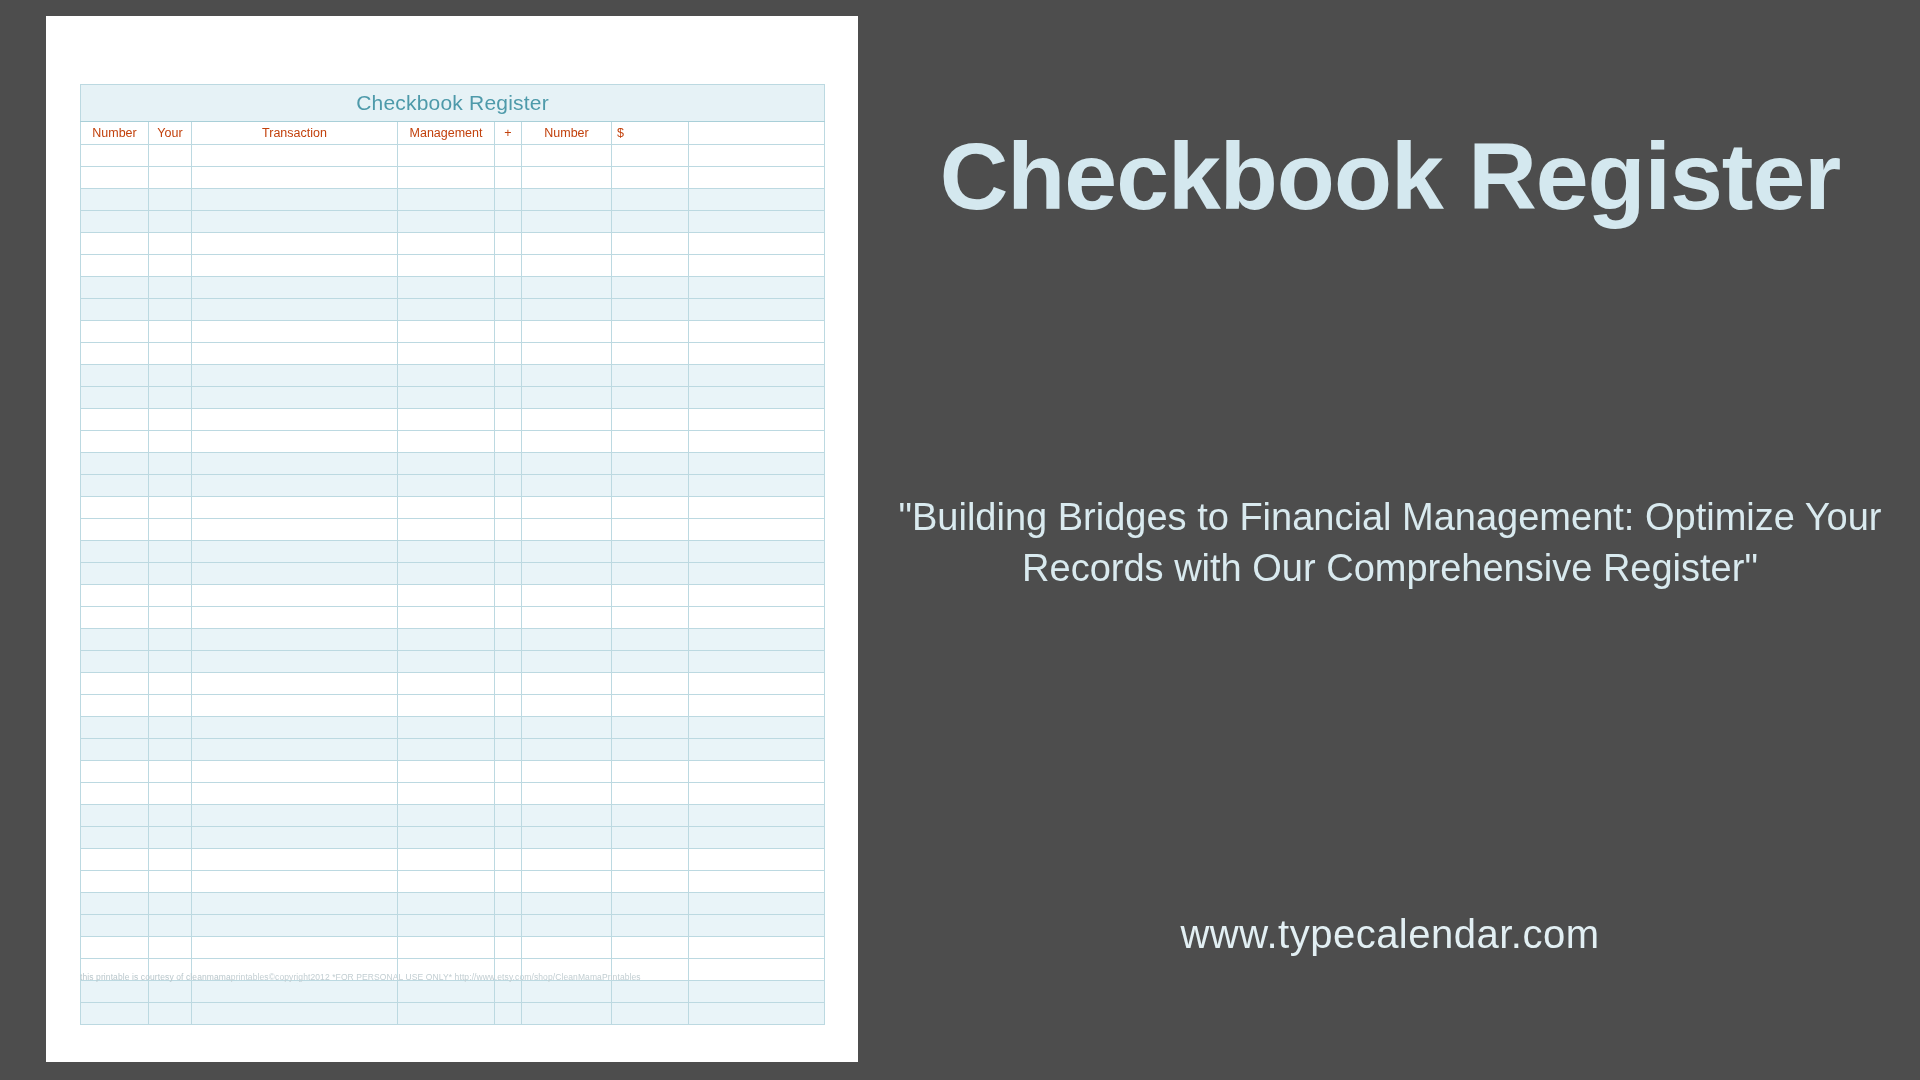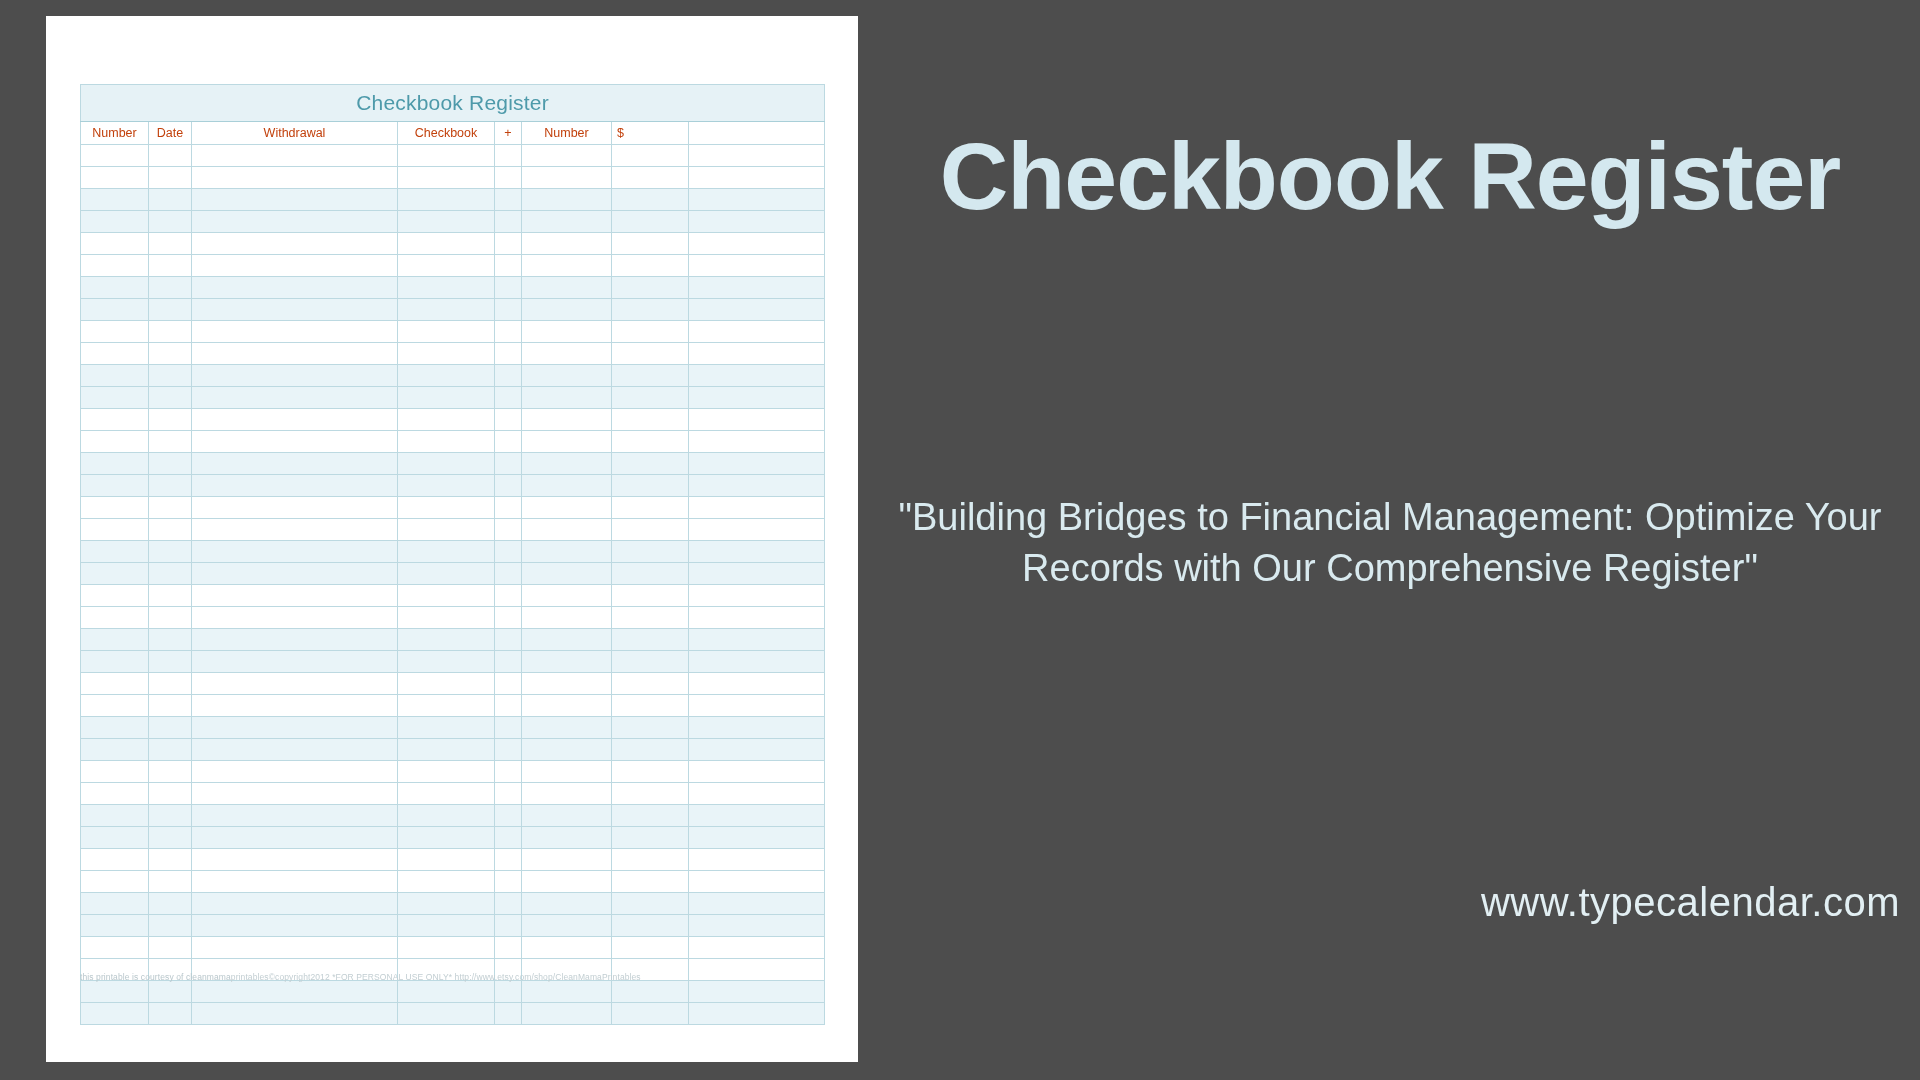--- a/index.html
+++ b/index.html
@@ -115,23 +115,23 @@
     width: 1000px;
     text-align: center;
     color: #d9eaef;
     font-size: 38px;
     line-height: 1.35;
     font-weight: normal;
   }
   .website {
     position: absolute;
     left: 0;
-    top: 880px;
+    top: 912px;
     width: 1020px;
-    text-align: right;
+    text-align: center;
     color: #e2eff3;
     font-size: 40px;
     letter-spacing: .5px;
   }
 </style>
 </head>
 <body>
 
 <div class="stage">
 
@@ -147,23 +147,23 @@
           <col style="width:90px">
           <col style="width:77px">
           <col style="width:136px">
         </colgroup>
         <thead>
           <tr>
             <th class="title-cell" colspan="8">Checkbook Register</th>
           </tr>
           <tr>
             <th class="hdr-cell hdr-center">Number</th>
-            <th class="hdr-cell hdr-center">Date</th>
-            <th class="hdr-cell hdr-center">Withdrawal</th>
-            <th class="hdr-cell hdr-center">Checkbook</th>
+            <th class="hdr-cell hdr-center">Your</th>
+            <th class="hdr-cell hdr-center">Transaction</th>
+            <th class="hdr-cell hdr-center">Management</th>
             <th class="hdr-cell hdr-center">+</th>
             <th class="hdr-cell hdr-center">Number</th>
             <th class="hdr-cell hdr-left">$</th>
             <th class="hdr-cell hdr-center"></th>
           </tr>
         </thead>
         <tbody id="register-body">
             <tr class="row-line band-a">
               <td></td>
               <td></td>

